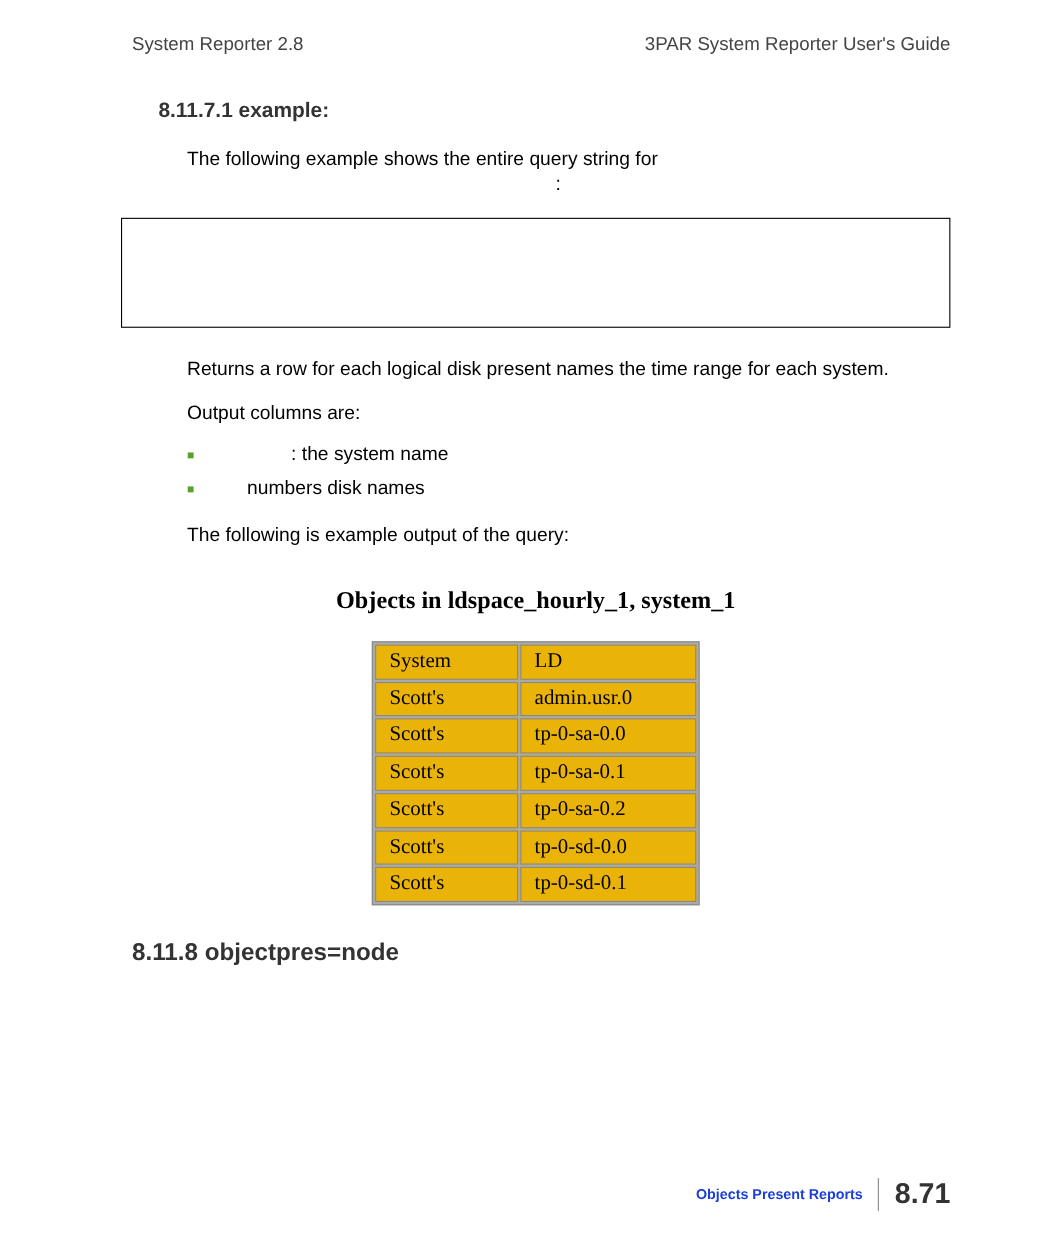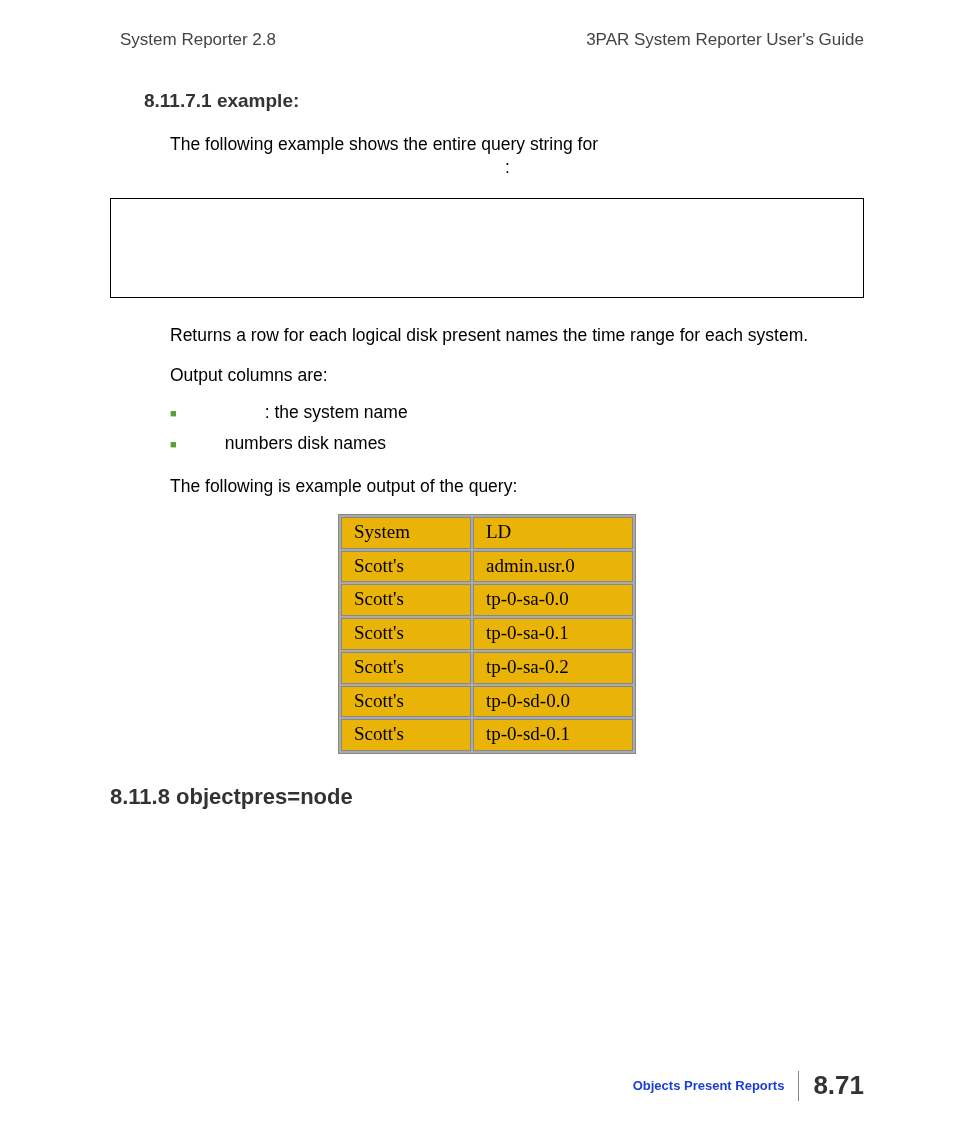--- a/index.html
+++ b/index.html
@@ -32,21 +32,21 @@
     font-weight: 700;
     font-size: 19px;
     color: #333;
     margin-left: 34px;
     margin-bottom: 20px;
   }
   .h3 {
     font-weight: 700;
     font-size: 22px;
     color: #333;
-    margin-left: 0px;
+    margin-left: 10px;
     margin-top: 20px;
     margin-bottom: 20px;
   }
   .body-text {
     margin-left: 60px;
     margin-bottom: 15px;
     line-height: 1.4;
   }
   .body-text-wide {
     margin-left: 60px;
@@ -162,20 +162,21 @@
     </div>
     <div class="bullet-row">
       <span class="bullet-sq">■</span>
       <span class="bullet-gap2"></span>
       <span>numbers disk names</span>
     </div>
   </div>
 
   <div class="body-text">The following is example output of the query:</div>
 
+  <div class="example-caption">Objects in ldspace_hourly_1, system_1</div>
 
   <div class="example-table-wrap">
     <table class="example">
       <tbody>
           <tr>
             <td>System</td>
             <td class="col2">LD</td>
           </tr>
       <tr>
             <td>Scott's</td>

